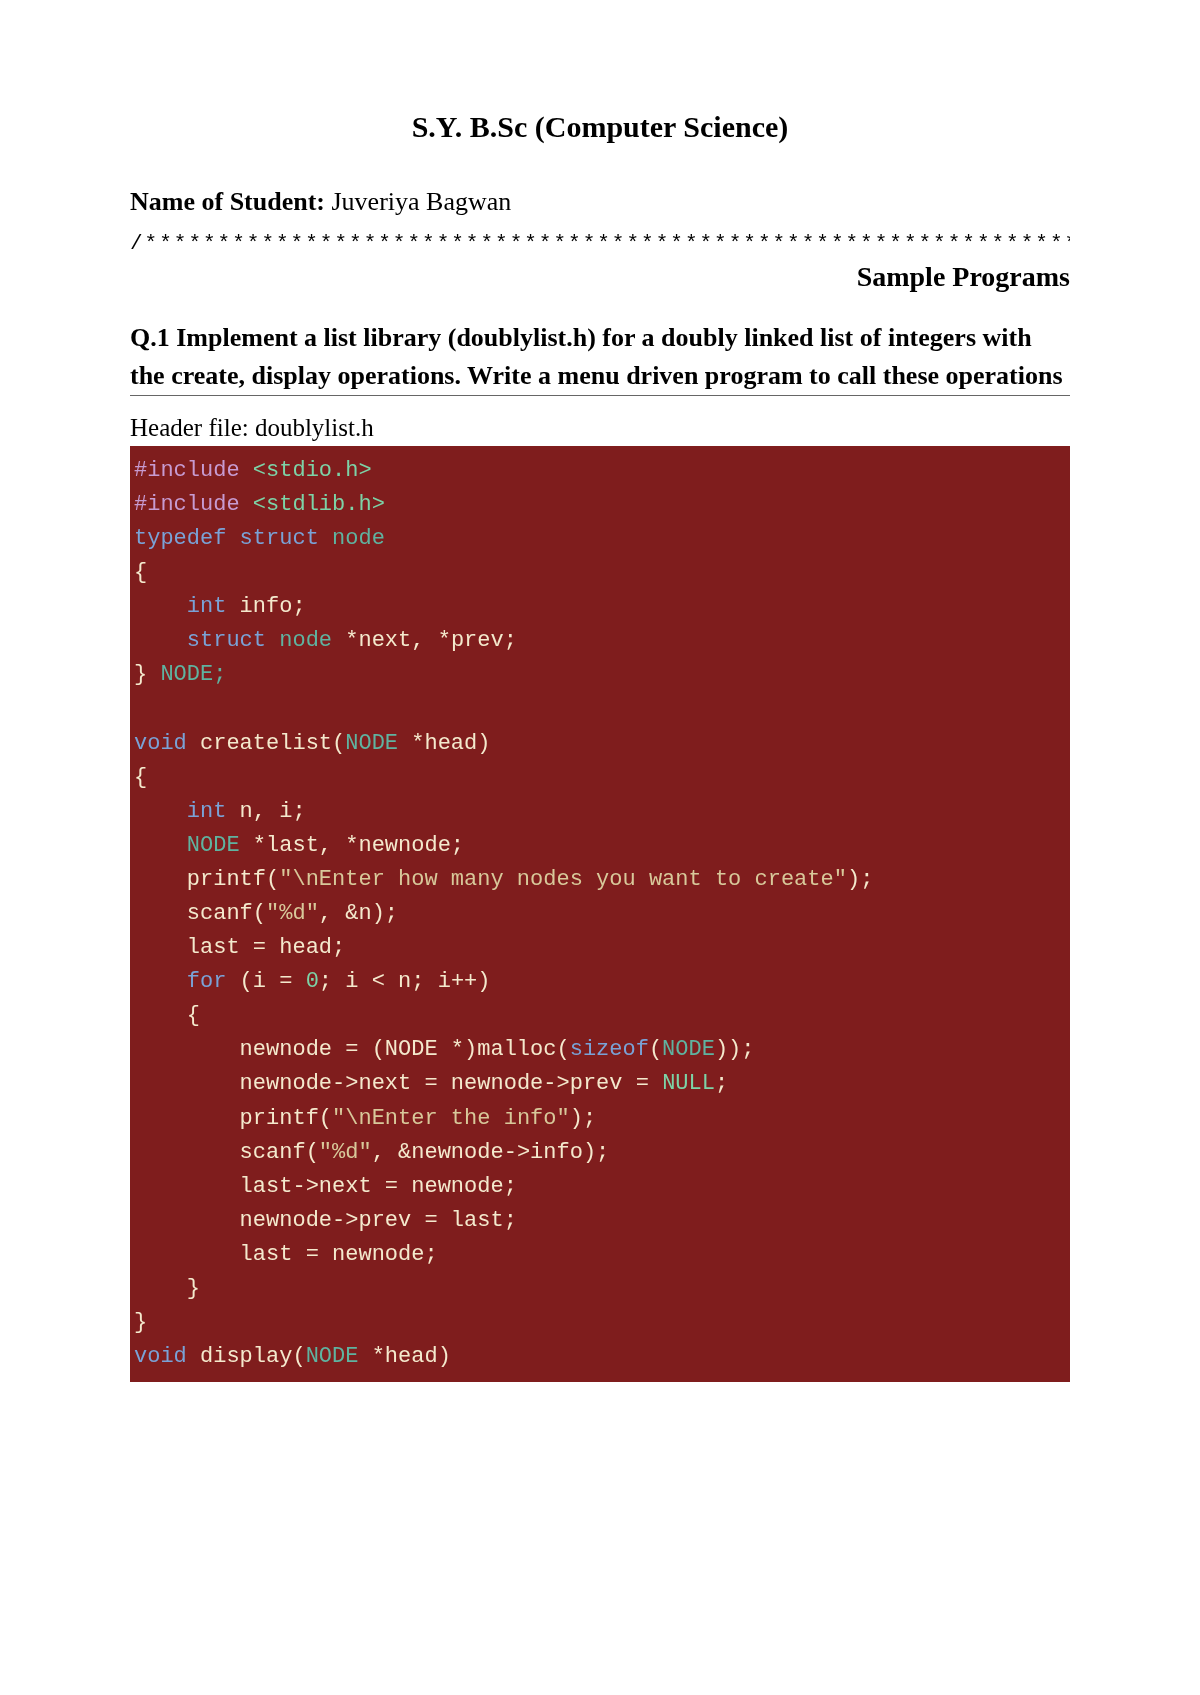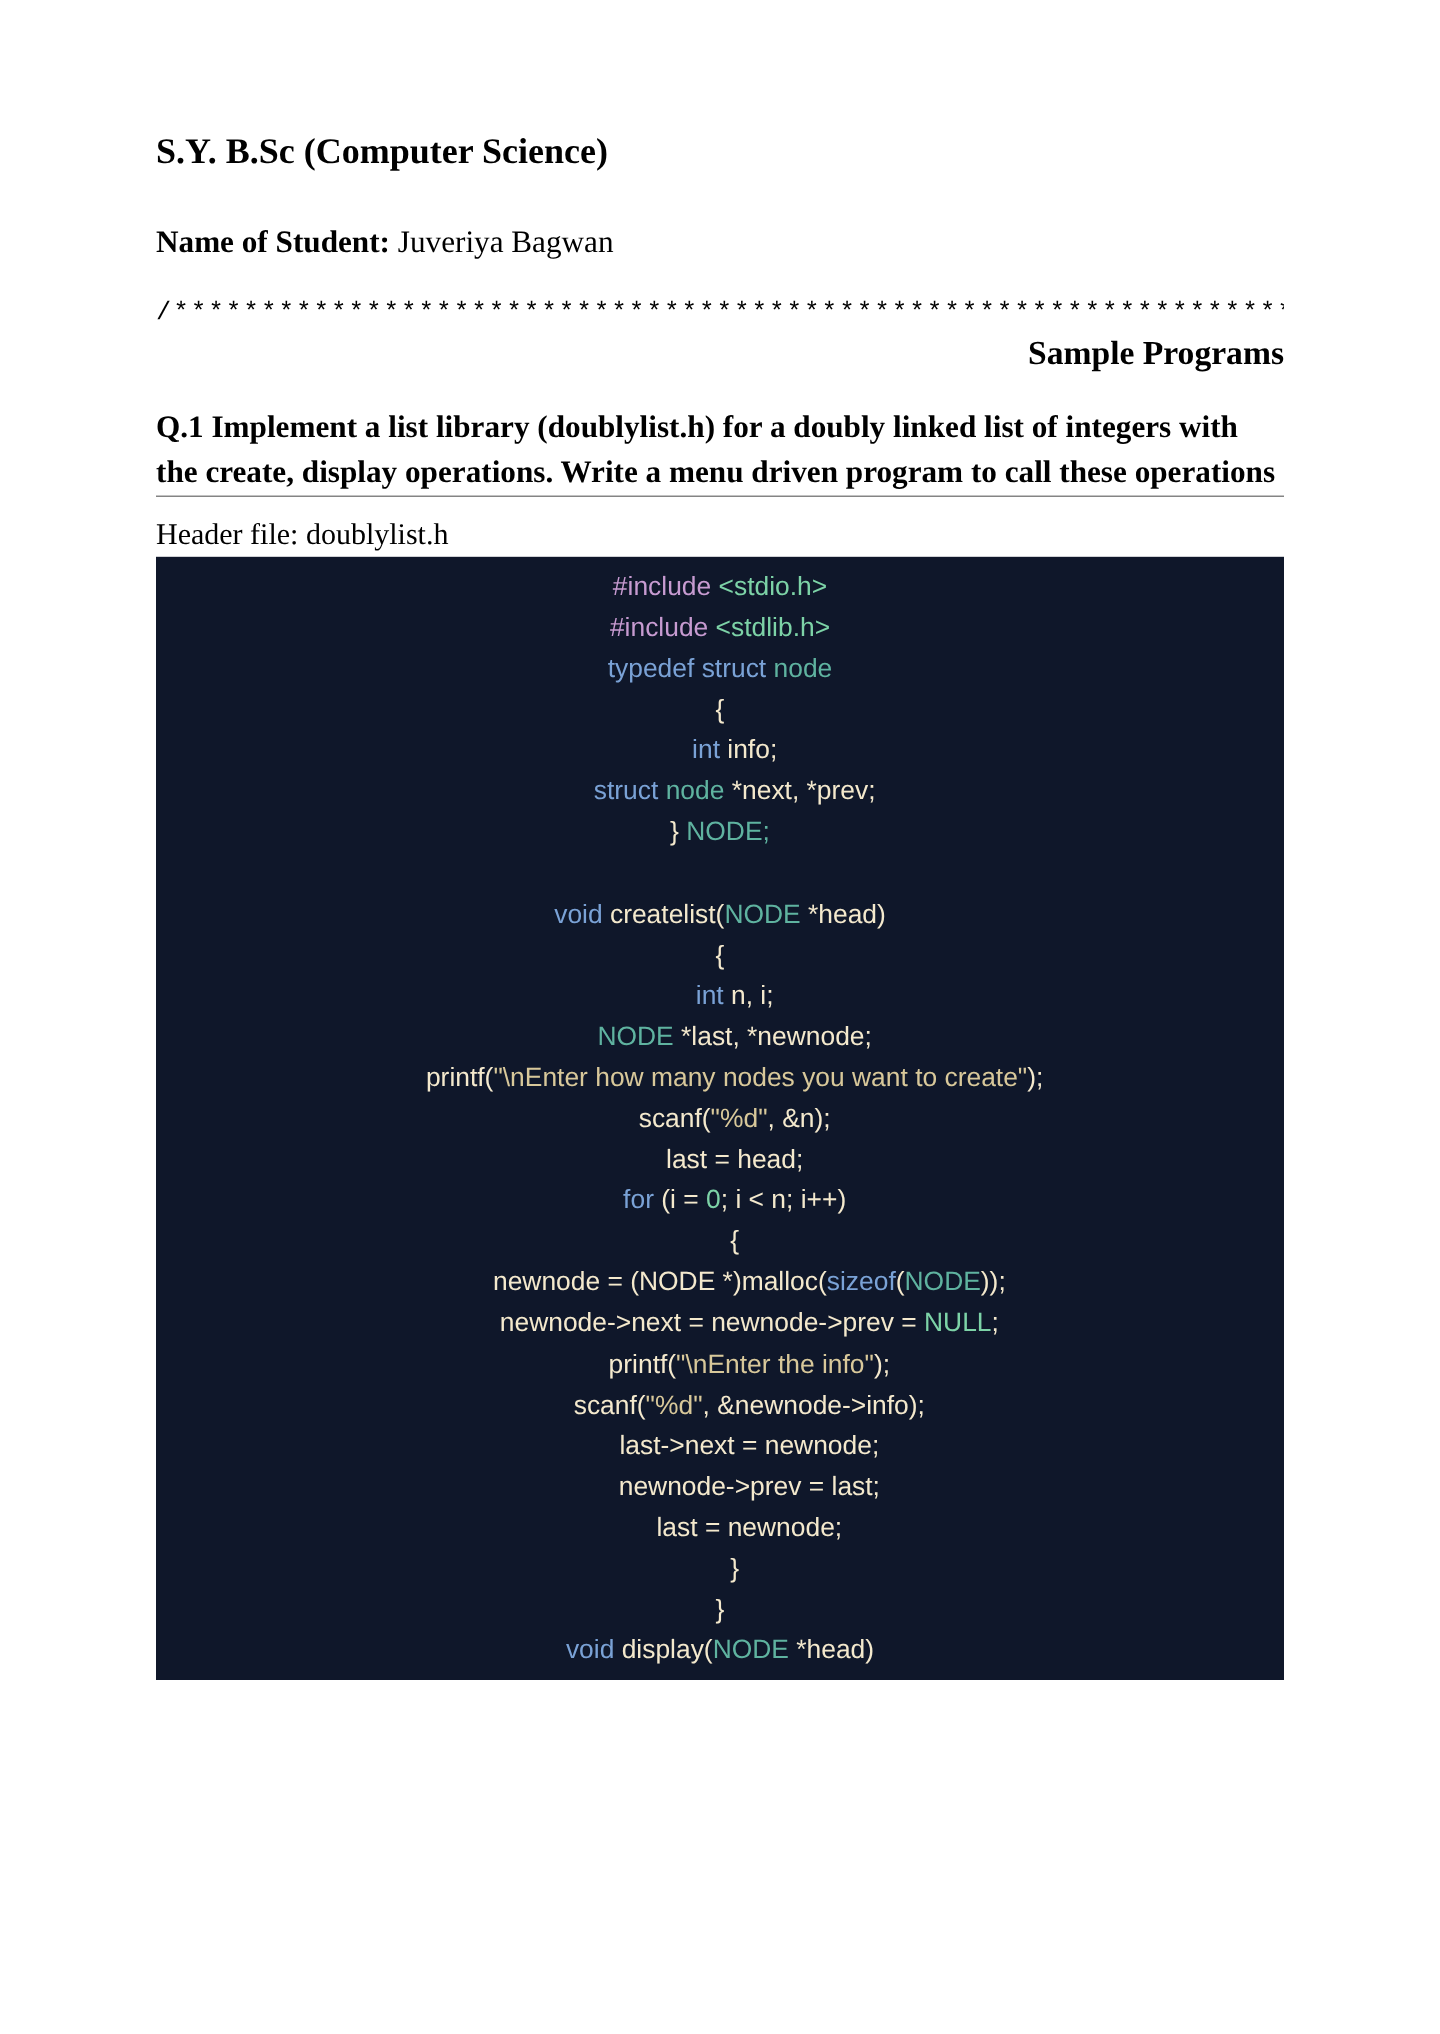--- a/index.html
+++ b/index.html
@@ -11,27 +11,27 @@
   }
   .page {
     width: 1200px;
     min-height: 1695px;
     box-sizing: border-box;
     padding: 110px 130px 60px 130px;
   }
   h1 {
     font-size: 30px;
     font-weight: bold;
-    text-align: left;
+    text-align: center;
     margin: 0 0 40px 0;
   }
   .info {
     font-size: 26px;
     line-height: 1.4;
-    margin-bottom: 30px;
+    margin-bottom: 12px;
   }
   .info strong { font-weight: bold; }
   .sep {
     font-family: "Courier New", monospace;
     font-size: 21px;
     letter-spacing: 2px;
     white-space: nowrap;
     overflow: hidden;
     margin-bottom: 6px;
   }
@@ -50,29 +50,28 @@
     border: none;
     border-top: 1px solid #666;
     margin: 0 0 18px 0;
   }
   .header-file {
     font-size: 25px;
     margin-bottom: 4px;
     font-family: Liberation Serif, serif;
   }
   .code-block {
-    background: #0f172a;
-    font-family: Liberation Sans, sans-serif;
+    background: #7f1d1d;
+    font-family: Liberation Mono, monospace;
     font-size: 22px;
     line-height: 1.55;
     padding: 8px 4px 8px 4px;
     color: #e0e0e0;
     white-space: pre;
     overflow: hidden;
-    text-align: center;
   }
   .c-green  { color: #7dd3a7; }
   .c-blue   { color: #7aa2d6; }
   .c-cream  { color: #f4e9cd; }
   .c-str    { color: #d8c89a; }
   .c-purple { color: #c79bd1; }
   .c-teal   { color: #5fb3a0; }
 </style>
 </head>
 <body>

